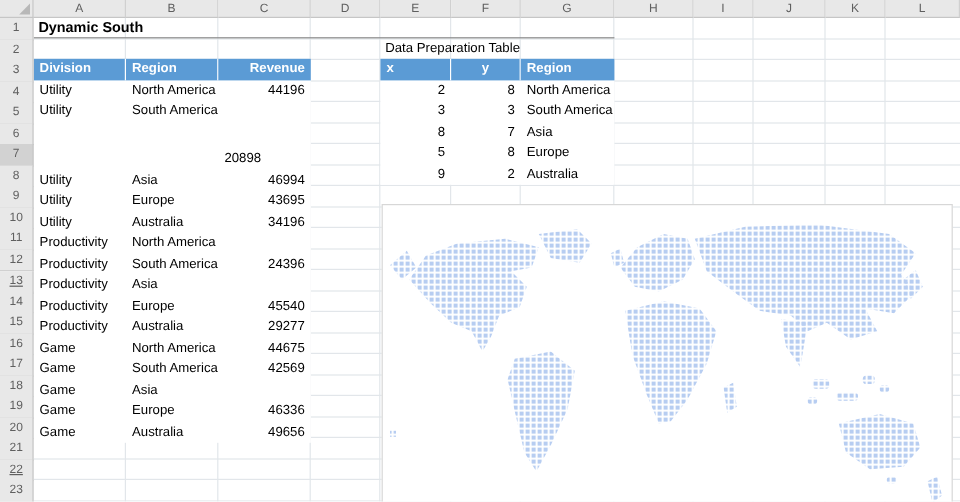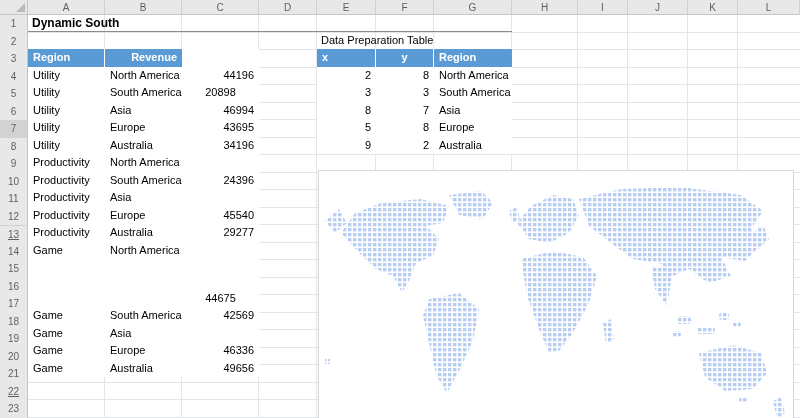--- a/index.html
+++ b/index.html
@@ -31,32 +31,33 @@
   <div class="corner">
     <div class="corner-tri"></div>
   </div>
 
   <div class="title">Dynamic South</div>
   <div class="title-underline"></div>
   <div class="prep-title">Data Preparation Table</div>
 
   <div class="xtable" id="divisionTable">
       <div class="trow thead">
+        <div class="tcell" style="width: 77px; text-align: left; height: 17.52px; line-height: 17.52px;">Division</div>
         <div class="tcell" style="width: 77px; text-align: left; height: 17.52px; line-height: 17.52px;">Region</div>
         <div class="tcell" style="width: 77px; text-align: right; height: 17.52px; line-height: 17.52px;">Revenue</div>
       </div>
       <div class="trow">
         <div class="tcell" style="width: 77px; text-align: left; height: 17.52px; line-height: 17.52px;">Utility</div>
         <div class="tcell" style="width: 77px; text-align: left; height: 17.52px; line-height: 17.52px;">North America</div>
         <div class="tcell" style="width: 77px; text-align: right; height: 17.52px; line-height: 17.52px;">44196</div>
       </div>
       <div class="trow">
         <div class="tcell" style="width: 77px; text-align: left; height: 17.52px; line-height: 17.52px;">Utility</div>
         <div class="tcell" style="width: 77px; text-align: left; height: 17.52px; line-height: 17.52px;">South America</div>
-        <div class="tcell" style="width: 77px; text-align: center; height: 17.52px; line-height: 17.52px;">20898</div>
+        <div class="tcell" style="width: 77px; text-align: left; height: 17.52px; line-height: 17.52px; margin-top: 40px;">20898</div>
       </div>
       <div class="trow">
         <div class="tcell" style="width: 77px; text-align: left; height: 17.52px; line-height: 17.52px;">Utility</div>
         <div class="tcell" style="width: 77px; text-align: left; height: 17.52px; line-height: 17.52px;">Asia</div>
         <div class="tcell" style="width: 77px; text-align: right; height: 17.52px; line-height: 17.52px;">46994</div>
       </div>
       <div class="trow">
         <div class="tcell" style="width: 77px; text-align: left; height: 17.52px; line-height: 17.52px;">Utility</div>
         <div class="tcell" style="width: 77px; text-align: left; height: 17.52px; line-height: 17.52px;">Europe</div>
         <div class="tcell" style="width: 77px; text-align: right; height: 17.52px; line-height: 17.52px;">43695</div>
@@ -85,21 +86,21 @@
         <div class="tcell" style="width: 77px; text-align: right; height: 17.52px; line-height: 17.52px;">45540</div>
       </div>
       <div class="trow">
         <div class="tcell" style="width: 77px; text-align: left; height: 17.52px; line-height: 17.52px;">Productivity</div>
         <div class="tcell" style="width: 77px; text-align: left; height: 17.52px; line-height: 17.52px;">Australia</div>
         <div class="tcell" style="width: 77px; text-align: right; height: 17.52px; line-height: 17.52px;">29277</div>
       </div>
       <div class="trow">
         <div class="tcell" style="width: 77px; text-align: left; height: 17.52px; line-height: 17.52px;">Game</div>
         <div class="tcell" style="width: 77px; text-align: left; height: 17.52px; line-height: 17.52px;">North America</div>
-        <div class="tcell" style="width: 77px; text-align: center; height: 17.52px; line-height: 17.52px; margin-top: 48px;">44675</div>
+        <div class="tcell" style="width: 77px; text-align: right; height: 17.52px; line-height: 17.52px;">44675</div>
       </div>
       <div class="trow">
         <div class="tcell" style="width: 77px; text-align: left; height: 17.52px; line-height: 17.52px;">Game</div>
         <div class="tcell" style="width: 77px; text-align: left; height: 17.52px; line-height: 17.52px;">South America</div>
         <div class="tcell" style="width: 77px; text-align: right; height: 17.52px; line-height: 17.52px;">42569</div>
       </div>
       <div class="trow">
         <div class="tcell" style="width: 77px; text-align: left; height: 17.52px; line-height: 17.52px;">Game</div>
         <div class="tcell" style="width: 77px; text-align: left; height: 17.52px; line-height: 17.52px;">Asia</div>
       </div>

